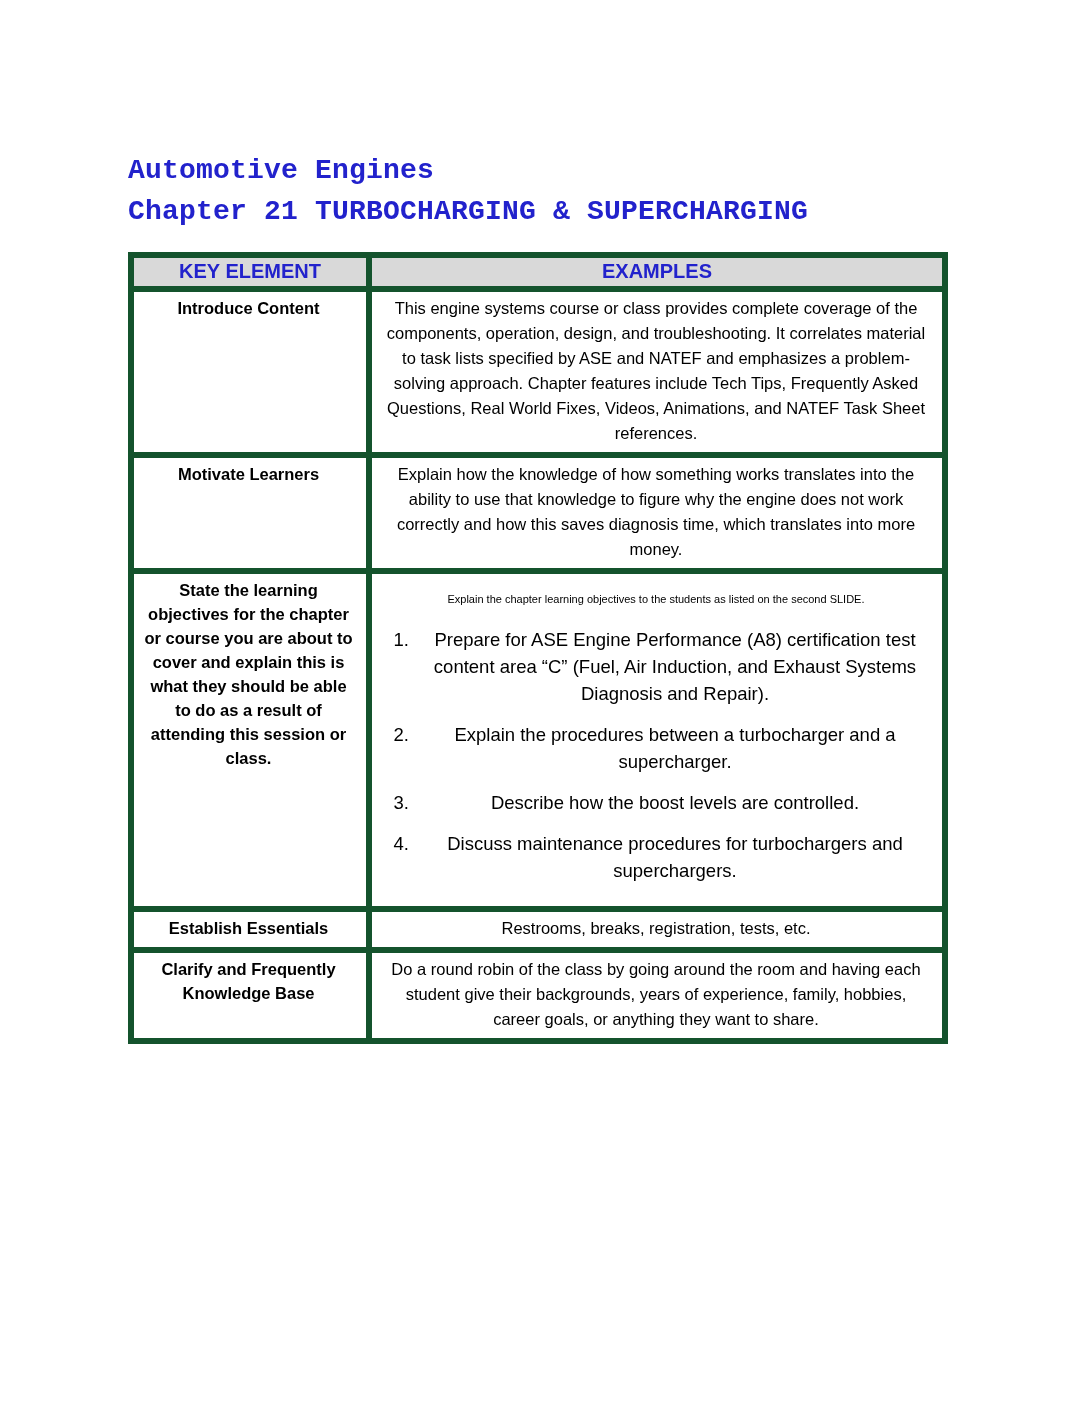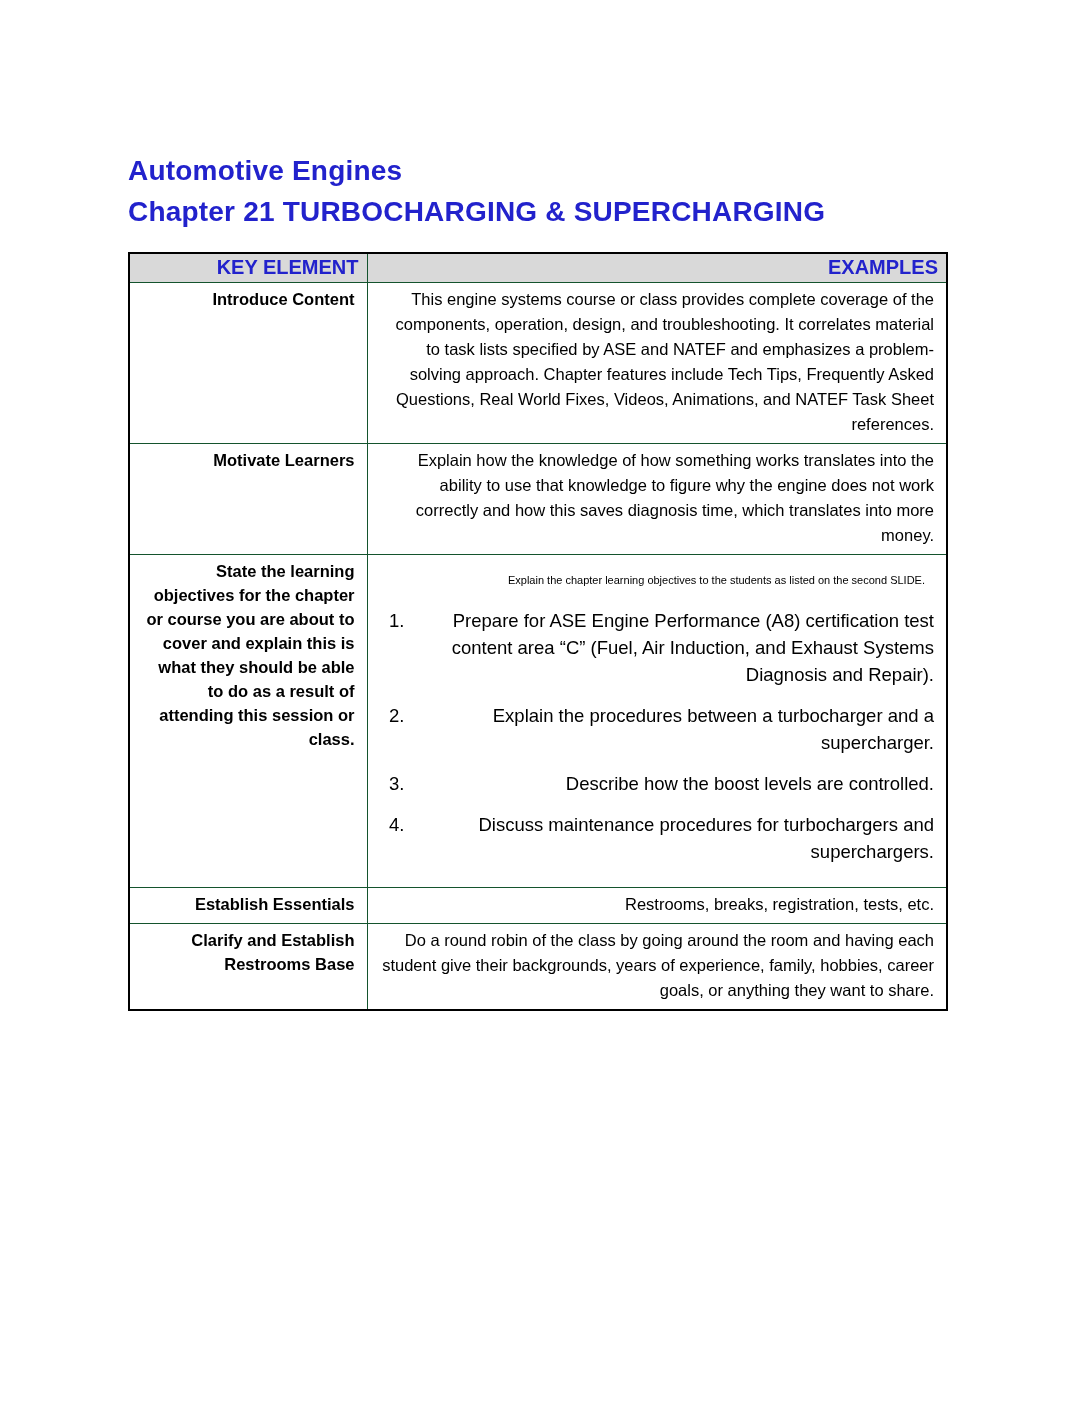--- a/index.html
+++ b/index.html
@@ -17,38 +17,39 @@
     position: relative;
   }
   .title-block { margin-bottom: 20px; }
   .title-line {
     color: #2222cc;
     font-weight: bold;
     font-size: 28px;
     line-height: 41px;
     letter-spacing: 0.2px;
     white-space: nowrap;
+    font-family: Liberation Mono, monospace;
   }
   .title-line.underlined {
     display: inline-block;
     text-decoration: underline;
     text-decoration-thickness: 3px;
     text-underline-offset: 4px;
   }
   table.doc-table {
     border-collapse: collapse;
     width: 820px;
     margin-top: 18px;
     border: 2px solid #000000;
   }
   table.doc-table th,
   table.doc-table td {
-    border: 1px solid #14532d;
+    border: 6px solid #14532d;
     vertical-align: top;
-    text-align: right;
+    text-align: center;
   }
   th.header-cell {
     background: #d9d9d9;
     color: #2222cc;
     font-size: 20px;
     font-weight: bold;
     padding: 2px 8px 3px 8px;
   }
   th.header-cell.key-col { width: 238px; }
   td.key-cell {
@@ -125,20 +126,20 @@
         </td>
       </tr>
 
 
       <tr>
         <td class="key-cell">Establish Essentials</td>
         <td class="ex-cell">Restrooms, breaks, registration, tests, etc.</td>
       </tr>
 
       <tr>
-        <td class="key-cell">Clarify and Establish Restrooms Base</td>
+        <td class="key-cell">Clarify and Frequently Knowledge Base</td>
         <td class="ex-cell">Do a round robin of the class by going around the room and having each student give their backgrounds, years of experience, family, hobbies, career goals, or anything they want to share.</td>
       </tr>
 
     </tbody>
   </table>
 
 </div>
 
 </body></html>

